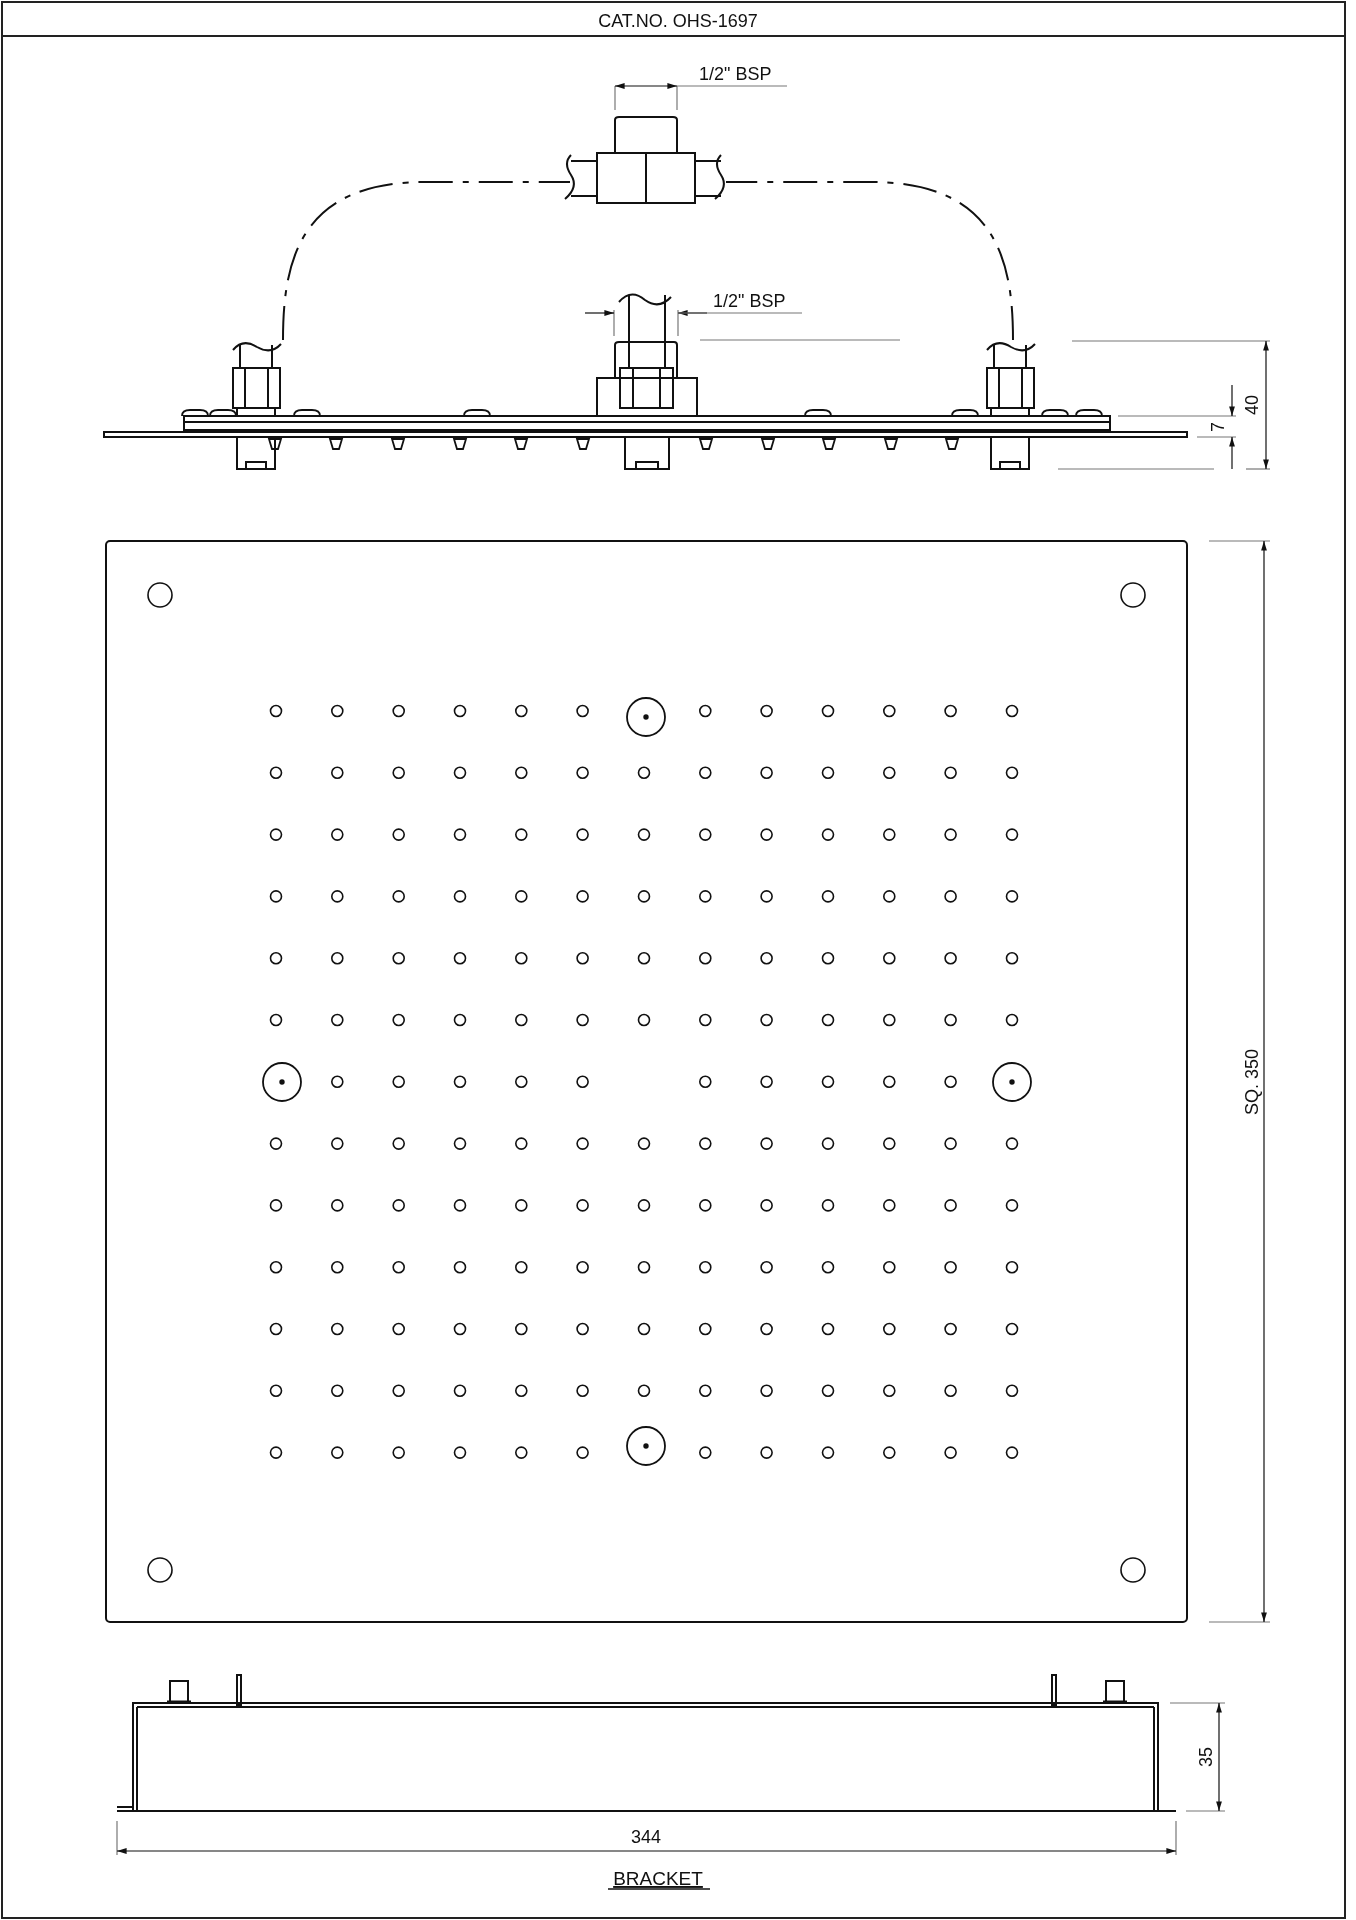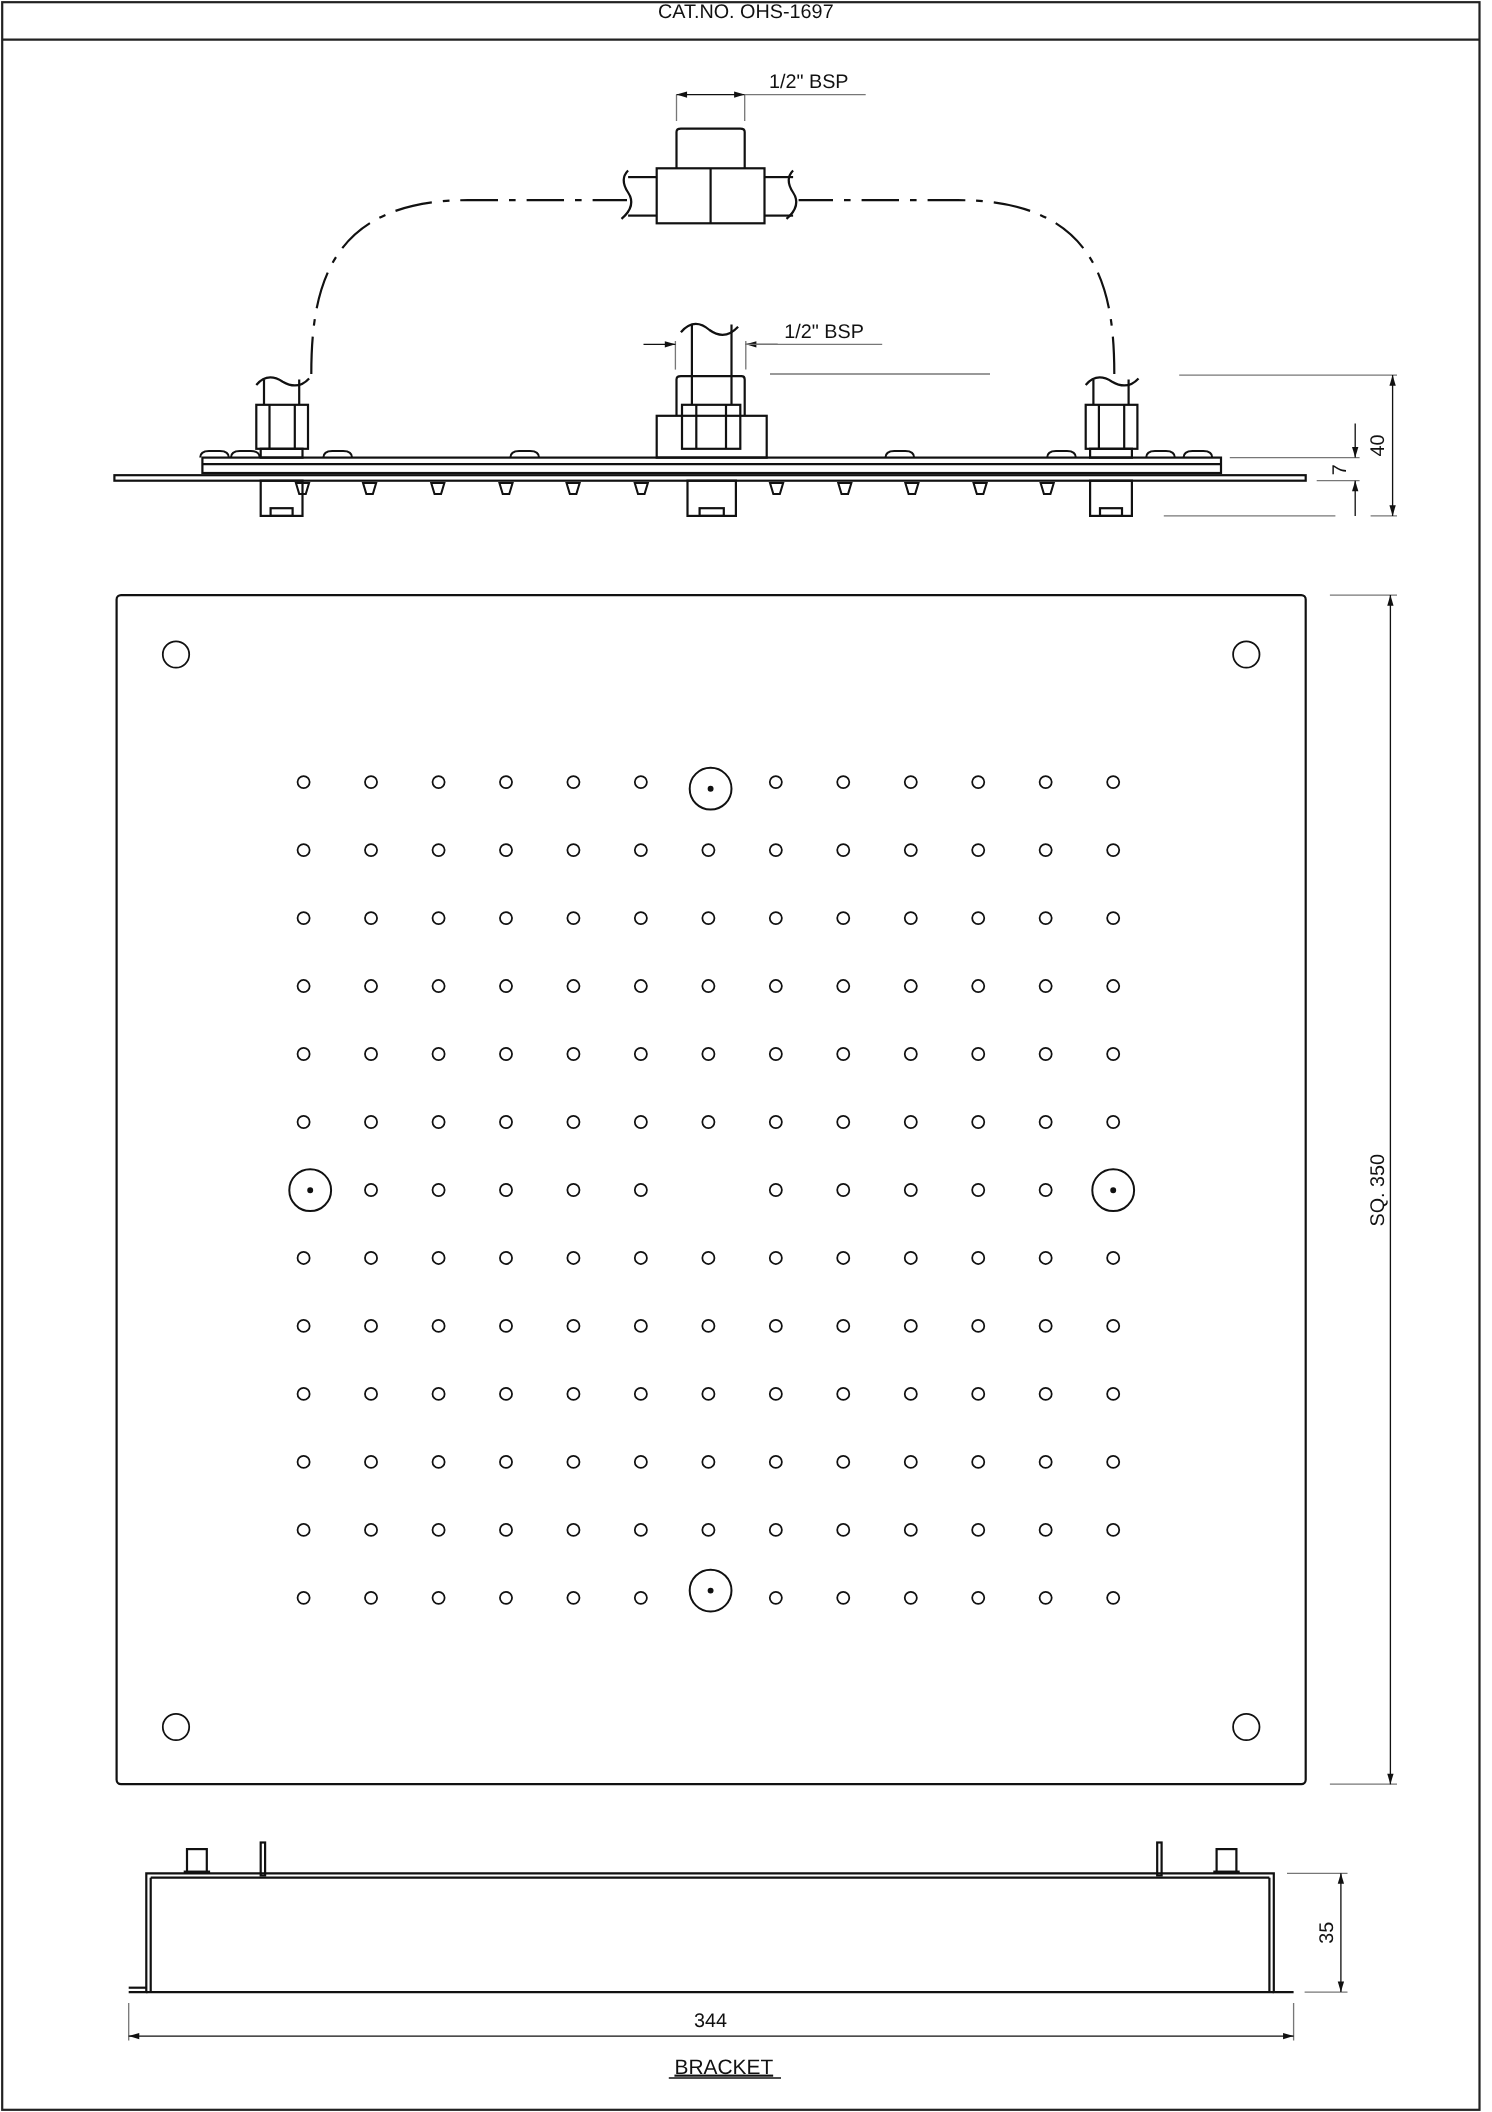--- a/index.html
+++ b/index.html
@@ -1,18 +1,18 @@
 <!DOCTYPE html>
 <html><head>
 <meta charset="utf-8">
 <style>
   html,body{margin:0;padding:0;background:#fff;}
   body{width:1356px;height:1920px;position:relative;overflow:hidden;font-family:"Liberation Sans",sans-serif;}
   #sheet{position:absolute;left:0;top:0;width:1356px;height:1920px;}
-  .title{position:absolute;left:0;top:0;width:1356px;height:20px;display:flex;align-items:center;justify-content:center;font-size:18px;color:#111;}
+  .title{position:absolute;left:0;top:11px;width:1356px;height:20px;display:flex;align-items:center;justify-content:center;font-size:18px;color:#111;}
   svg text{font-family:"Liberation Sans",sans-serif;fill:#111;}
 </style>
 </head>
 <body>
 
 <div id="sheet">
   <div class="title">CAT.NO. OHS-1697</div>
 
   <svg width="1356" height="1920" viewBox="0 0 1356 1920" style="position:absolute;left:0;top:0">
     <defs>

